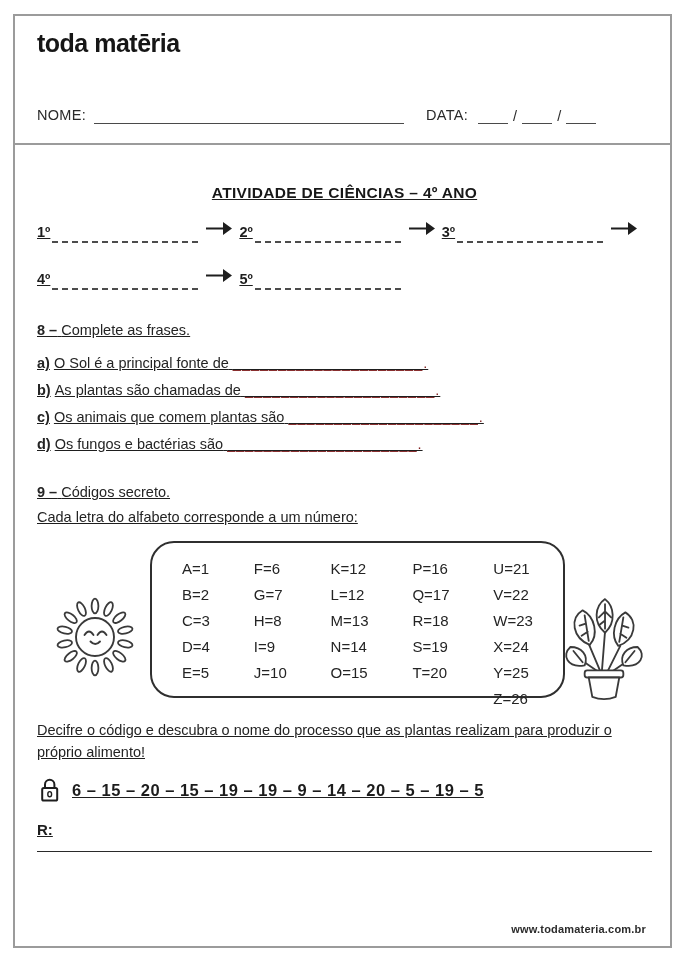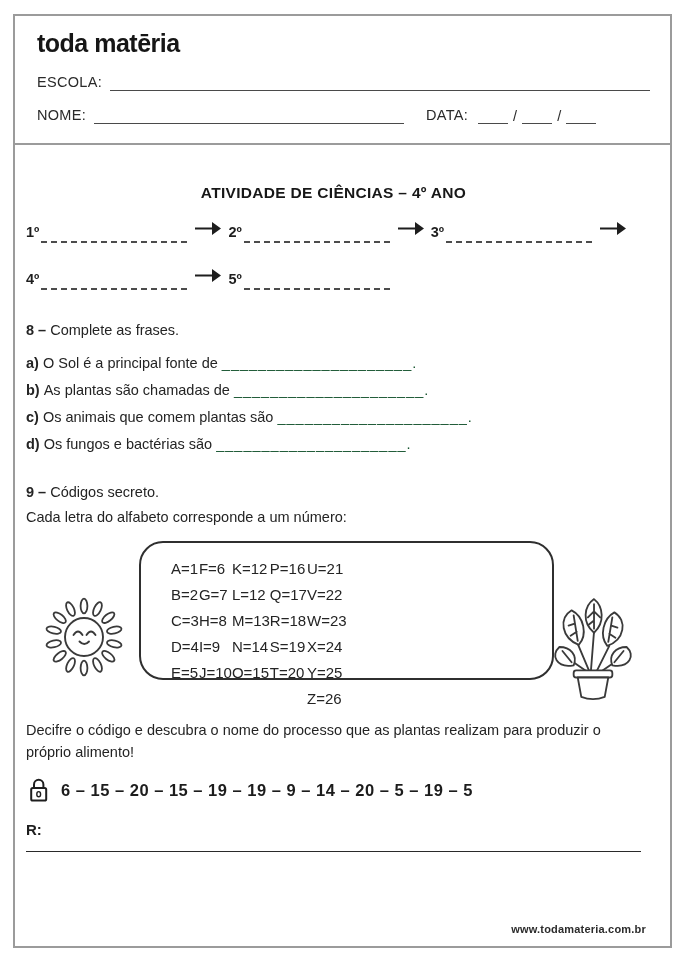--- a/index.html
+++ b/index.html
@@ -18,45 +18,45 @@
     padding-bottom:1px; white-space:nowrap; }
   .fill-line { flex:1 1 auto; border-bottom:1.6px solid #4a4a4a; height:15px;
     margin-left:8px; }
   .name-line { flex:0 0 auto; width:310px; }
   .date-wrap { display:flex; align-items:flex-end; margin-left:22px; }
   .date-seg { width:30px; height:15px; border-bottom:1.6px solid #4a4a4a; }
   .slash { font-size:14.5px; color:#2a2a2a; margin:0 5px; }
   .divider { position:absolute; left:0; right:0; top:127px; border-top:2px solid #9b9b9b; }
 
   
-  .content { position:absolute; left:11px; top:168px; width:615px; }
+  .content { position:absolute; left:22px; top:168px; width:615px;text-decoration:underline; }
   h1.title { text-align:center; font-size:15.5px; font-weight:700; letter-spacing:0.3px;
     color:#171717; margin-bottom:15px; }
   p.para { font-size:14.5px; line-height:22px; color:#242424; }
   .qnum { font-weight:700; }
   .q7-text { margin-bottom:11px; }
   .palavras { margin-bottom:13px; }
 
   .chain-row { display:flex; align-items:flex-end; margin-bottom:17px; height:30px; }
   .ord { font-size:14.5px; font-weight:700; margin-bottom:7px; white-space:nowrap; }
   .chain-blank { width:146px; height:2px; border-bottom:2px dashed #4c4c4c; margin:0 2px 4px 2px; }
   .arrow { margin:0 6px 12px 6px; line-height:0; }
 
   .q8-head { margin:25px 0 9px 0; }
   .q8-item { font-size:14.5px; line-height:27px; color:#242424; }
   .itm-lbl { font-weight:700; margin-right:4px; }
-  .blank-text { letter-spacing:1px; color:#14532d; }
+  .blank-text { letter-spacing:1px; color:#7f1d1d; }
 
   .q9-head { margin:23px 0 3px 0; }
   .q9-sub { margin-bottom:9px; }
 
   .code-area { position:relative; height:170px; }
-  .code-box { position:absolute; left:113px; top:4px; width:415px; height:139px;
+  .code-box { position:absolute; left:113px; top:4px; width:415px; height:157px;
     border:2px solid #2f2f2f; border-radius:24px; display:flex;
-    padding:13px 30px 15px 30px; }
+    padding:13px 30px 15px 30px; justify-content:space-between; }
   .code-col { display:flex; flex-direction:column; }
   .code-pair { font-size:15px; line-height:26px; color:#242424; }
   .sun { position:absolute; left:8px; top:46px; }
   .plant { position:absolute; right:-4px; top:56px; }
 
   .decifre { margin-top:12px; line-height:23px; }
   .code-line { display:flex; align-items:center; margin-top:13px; }
   .lock { margin:0 12px 0 2px; line-height:0; }
   .code-string { font-size:16.5px; font-weight:700; letter-spacing:0.5px; color:#1c1c1c; }
   .answer-row { margin-top:17px; }
@@ -66,24 +66,20 @@
   .footer { position:absolute; right:24px; bottom:11px; font-size:11px; font-weight:700;
     color:#2b2b2b; letter-spacing:0.2px; }
 </style>
 </head>
 <body>
 
 <div class="page">
 
   <div class="logo">toda matēria</div>
 
-  <div class="hrow school">
-    <span class="hlbl">ESCOLA:</span>
-    <span class="fill-line"></span>
-  </div>
 
   <div class="hrow name">
     <span class="hlbl">NOME:</span>
     <span class="fill-line name-line"></span>
     <span class="date-wrap">
       <span class="hlbl">DATA:</span>
       <span class="date-seg" style="margin-left:10px"></span>
       <span class="slash">/</span>
       <span class="date-seg"></span>
       <span class="slash">/</span>

